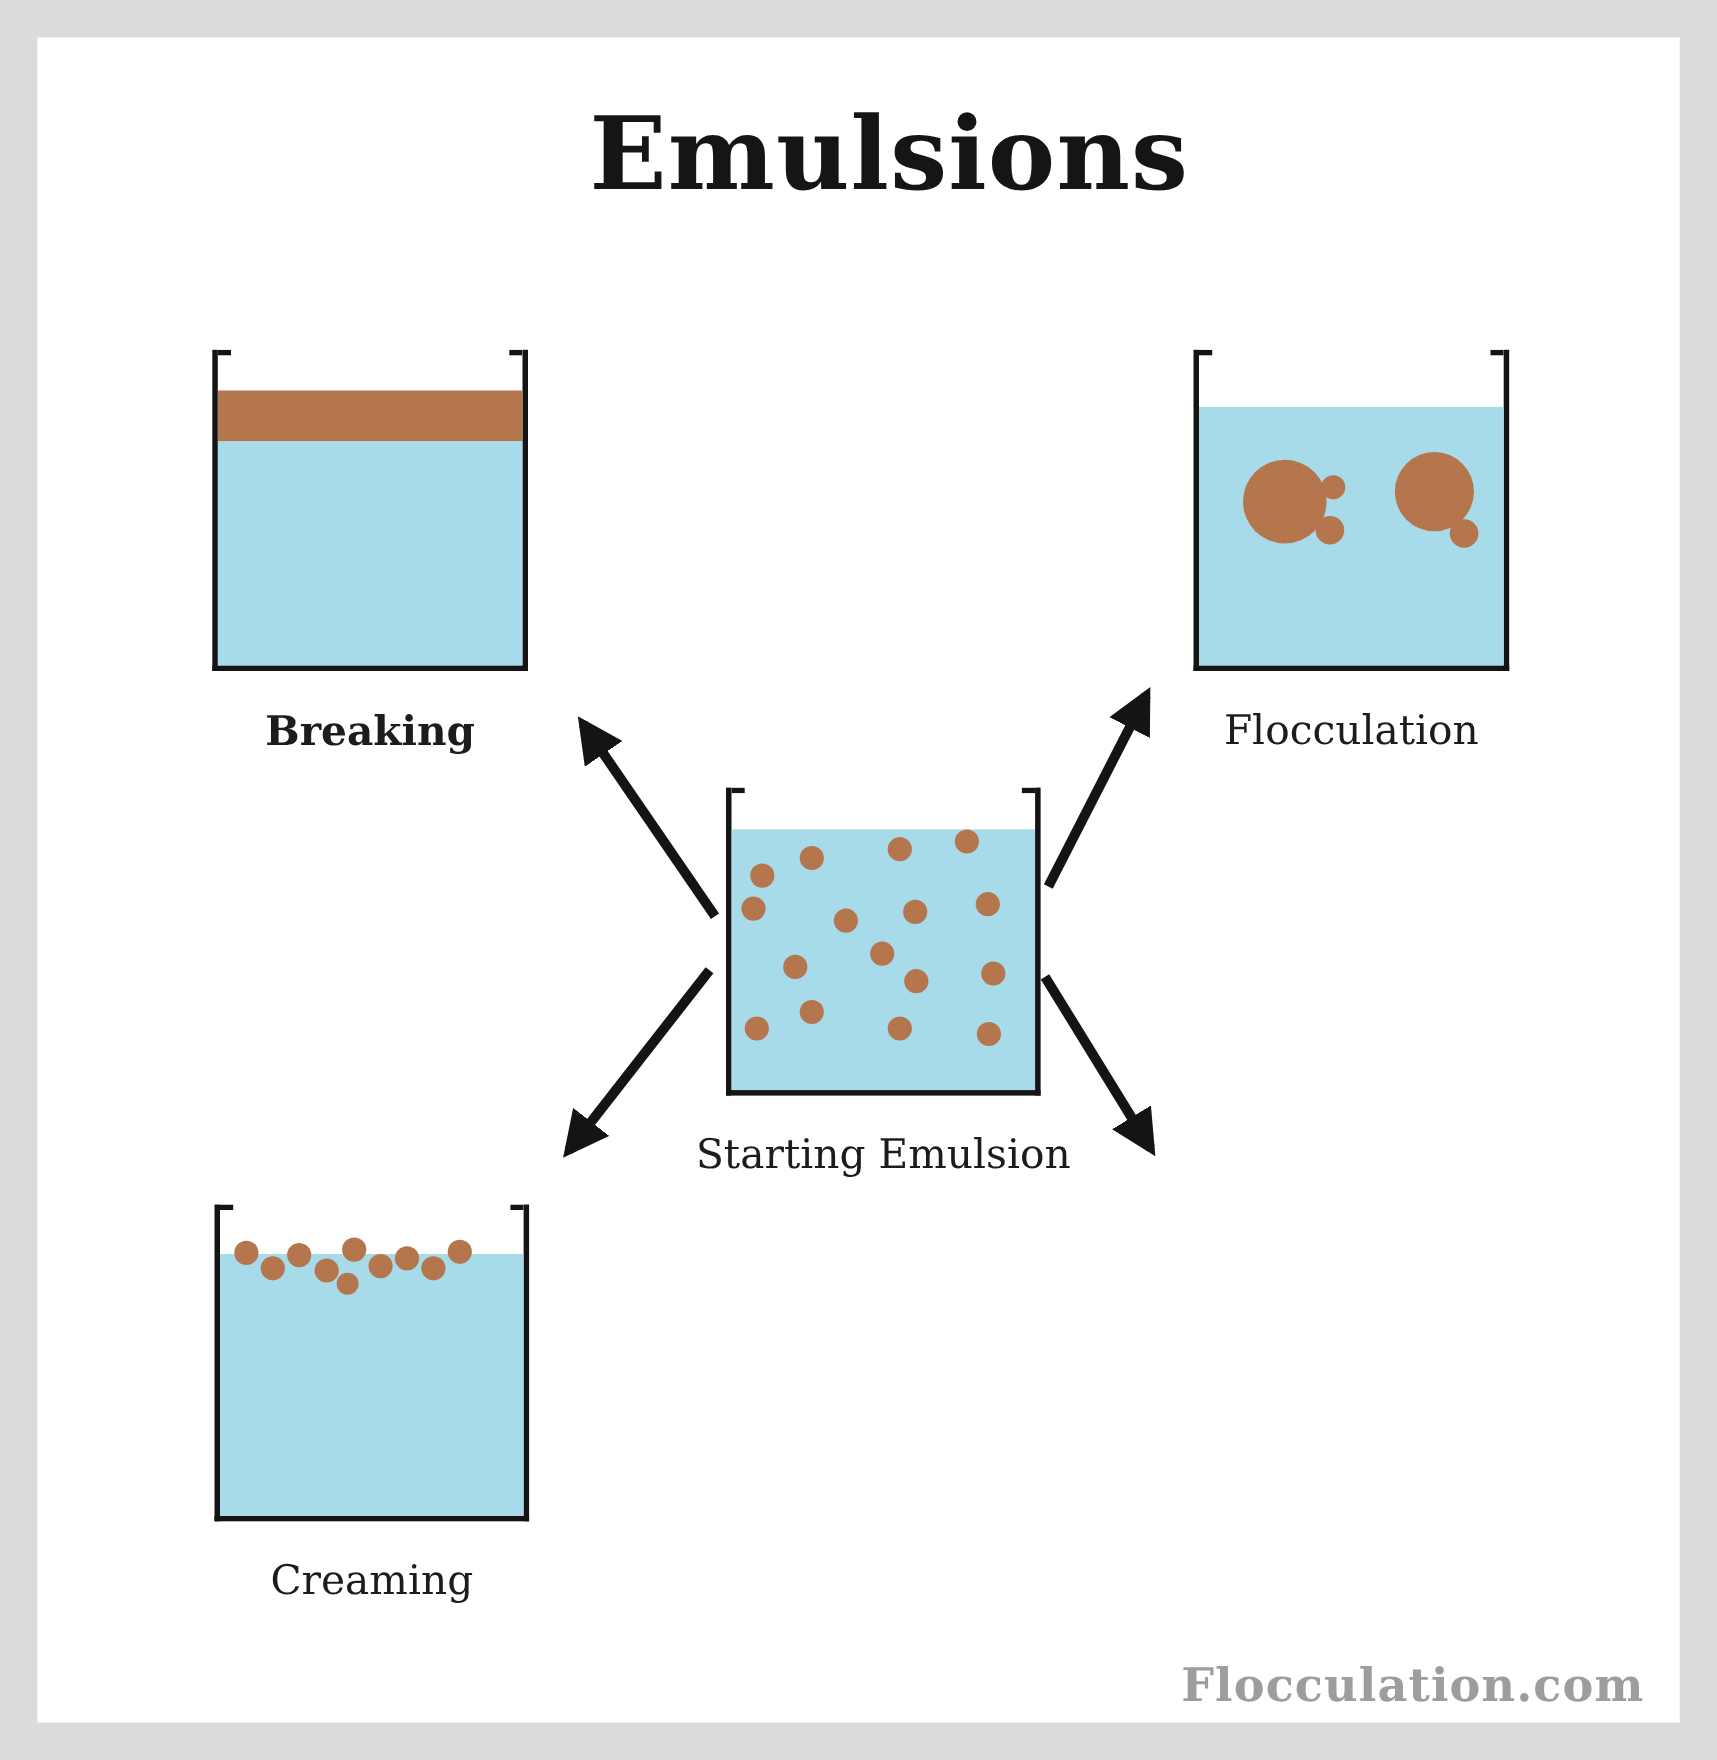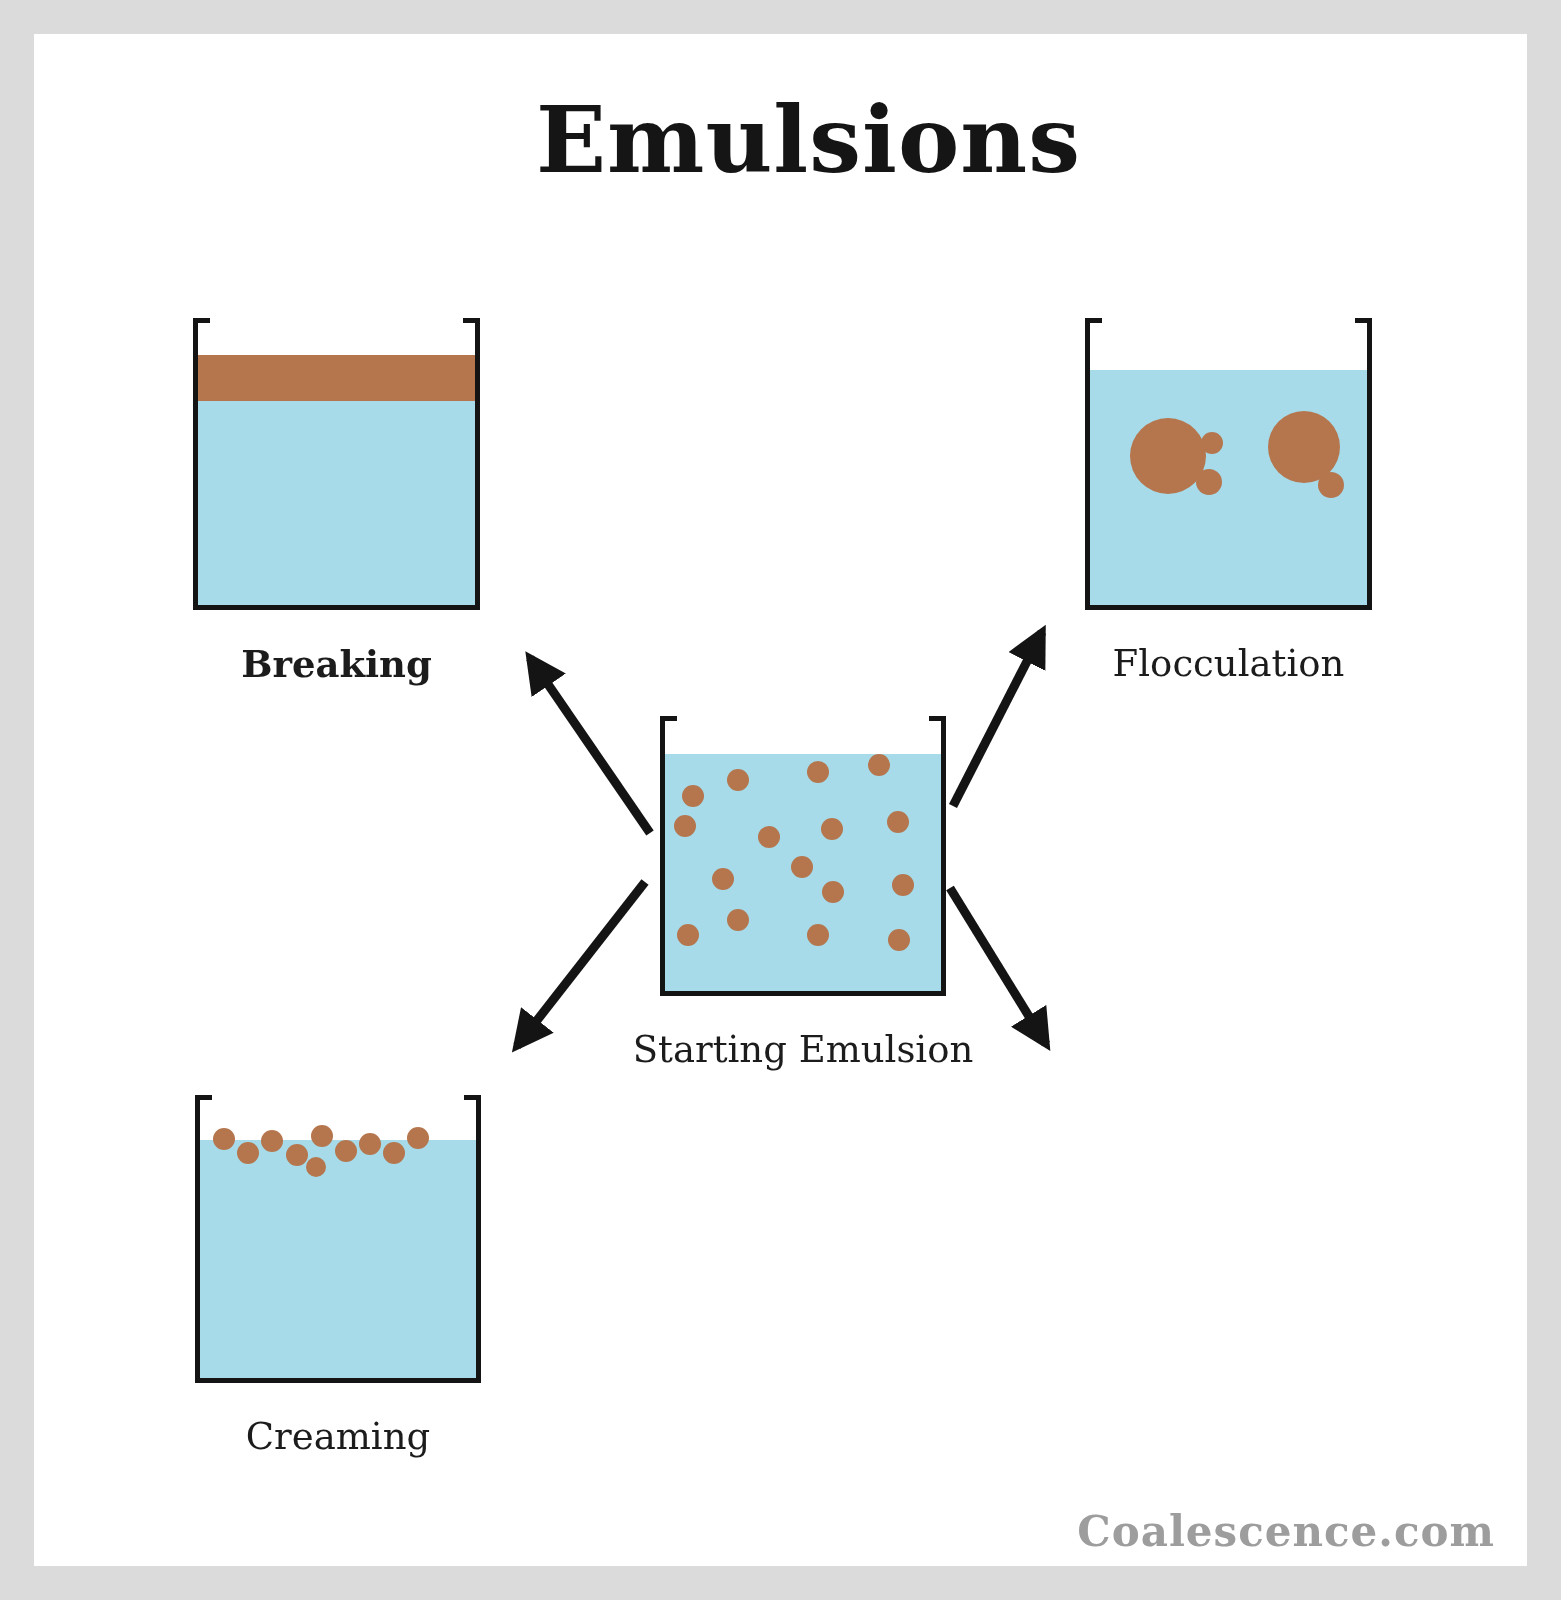--- a/index.html
+++ b/index.html
@@ -170,16 +170,16 @@
           <div class="droplet" style="left: 62px; top: 193px; height: 22px; width: 22px;"></div>
           <div class="droplet" style="left: 12px; top: 208px; height: 22px; width: 22px;"></div>
           <div class="droplet" style="left: 142px; top: 208px; height: 22px; width: 22px;"></div>
           <div class="droplet" style="left: 223px; top: 213px; height: 22px; width: 22px;"></div>
         </div>
     </div>
     <div class="beaker-label">Starting Emulsion</div>
   </div>
 
 
-  <div class="watermark">Coalescence.com</div>
+  <div class="watermark">Flocculation.com</div>
 
   <div class="frame"></div>
 </div>
 
 </body></html>

